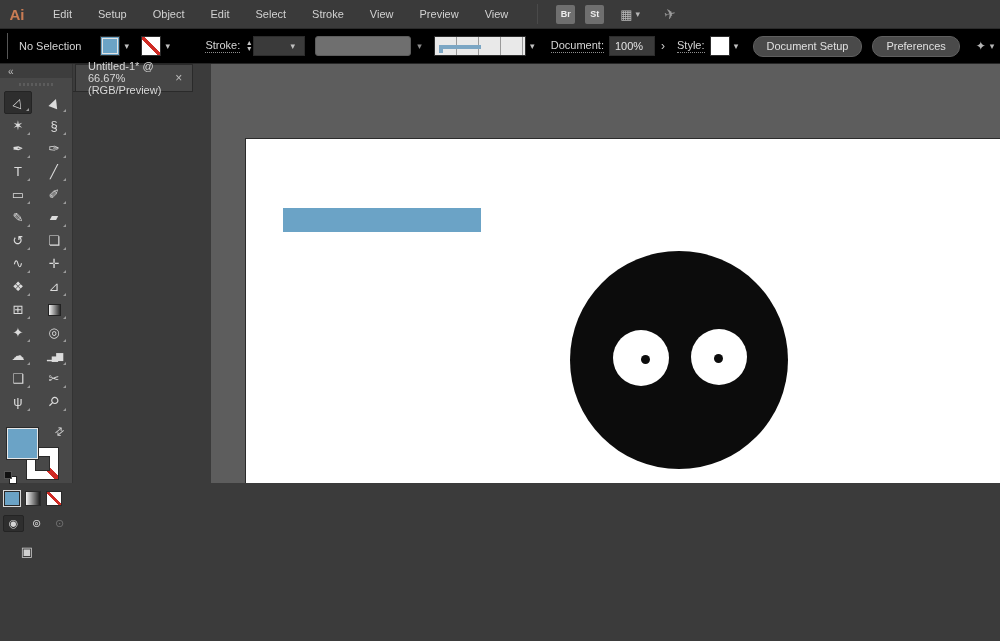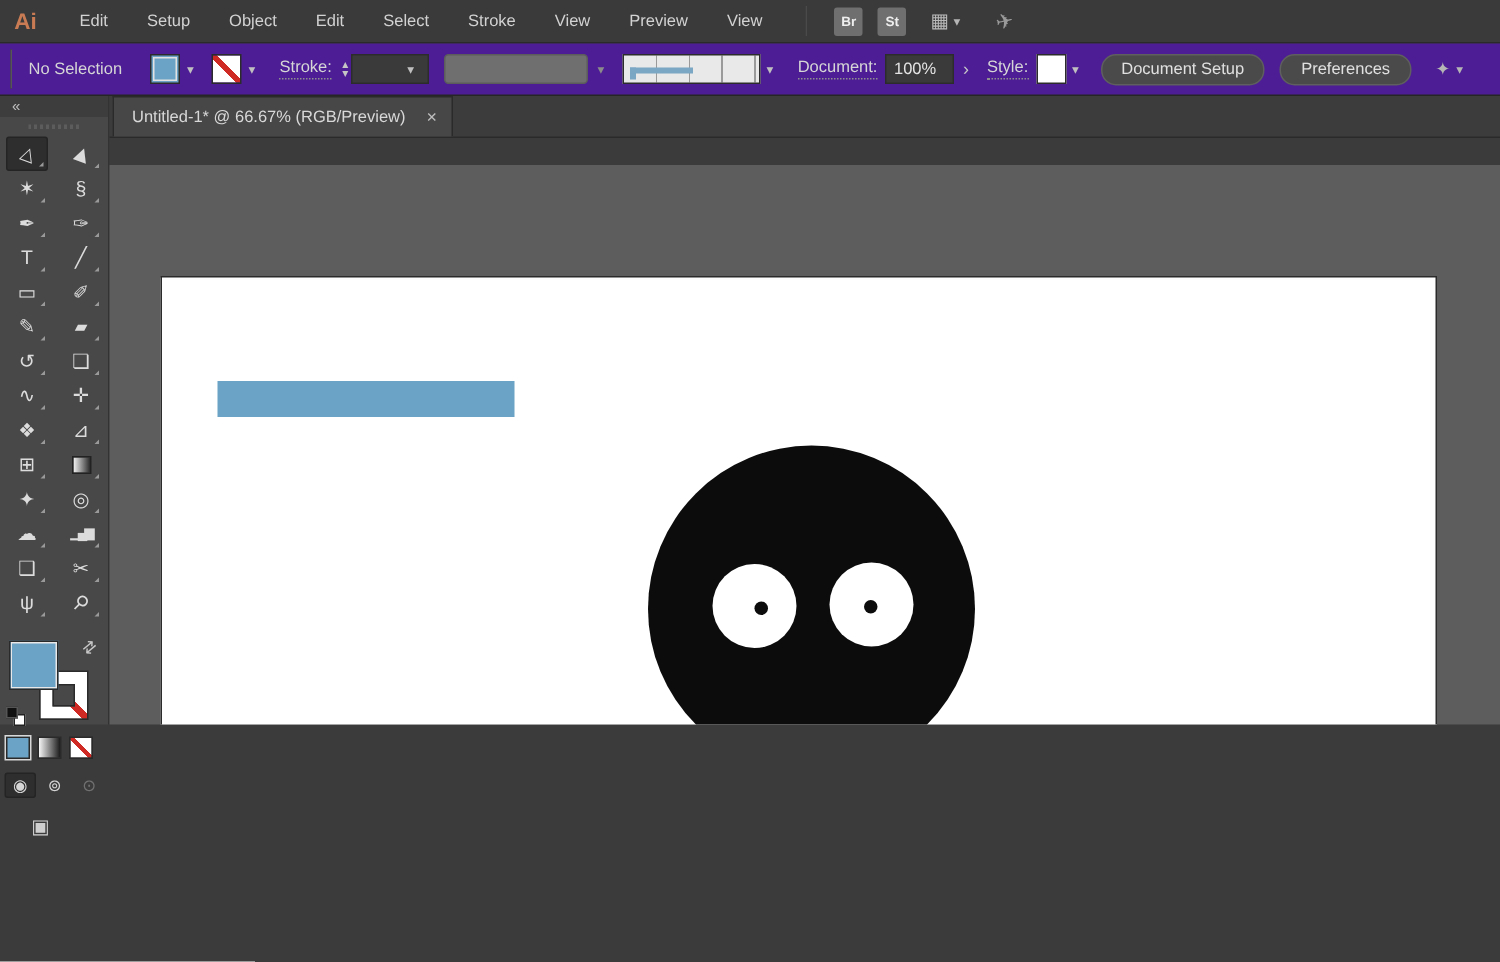--- a/index.html
+++ b/index.html
@@ -11,21 +11,21 @@
   .menubar { height:29px; background:#3a3a3a; border-bottom:1px solid #2a2a2a; display:flex; align-items:center; flex:0 0 29px; }
   .ai-logo { width:34px; text-align:center; font-weight:bold; font-size:15px; color:#c97c54; margin-right:6px; }
   .menu-item { padding:0 13px; color:#d2d2d2; cursor:default; }
   .menu-sep { width:1px; height:20px; background:#2c2c2c; border-right:1px solid #4a4a4a; margin:0 8px 0 16px; }
   .sq-btn { width:19px; height:19px; background:#6f6f6f; border-radius:2px; color:#eee; font-size:9px; font-weight:bold; display:flex; align-items:center; justify-content:center; margin-left:10px; }
   .ws-icon { margin-left:16px; color:#b9b9b9; font-size:13px; letter-spacing:-1px; }
   .chev { color:#b5b5b5; font-size:9px; margin-left:4px; }
   .share-icon { margin-left:24px; color:#9a9a9a; font-size:14px; transform:rotate(-12deg); display:inline-block; }
 
   
-  .controlbar { height:35px; background:#4c1d95; border-bottom:1px solid #262626; display:flex; align-items:center; flex:0 0 35px; }
+  .controlbar { height:35px; background:#000000; border-bottom:1px solid #262626; display:flex; align-items:center; flex:0 0 35px; }
   .cb-sep { width:1px; height:26px; background:#2e2e2e; border-right:1px solid #565656; margin:0 6px; }
   .cb-label { color:#d6d6d6; margin:0 5px; }
   .cb-label.dotted { border-bottom:1px dotted #8f8f8f; padding-bottom:1px; }
   .swatch-box { width:20px; height:20px; border:1px solid #2c2c2c; background:#fff; position:relative; }
   .swatch-box .inner-border { position:absolute; inset:1px; border:1px solid #e2e2e2; }
   .fill-blue { background:#6ba3c6; }
   .none-diag { background:linear-gradient(45deg,#fff 43%,#cf2a24 43%,#cf2a24 57%,#fff 57%); }
   .dd-chev { width:13px; height:20px; display:flex; align-items:center; justify-content:center; color:#c0c0c0; font-size:9px; }
   .spinner { display:flex; flex-direction:column; line-height:6px; font-size:8px; color:#c5c5c5; margin:0 2px; }
   .field-dark { height:20px; background:#3a3a3a; border:1px solid #2c2c2c; display:flex; align-items:center; padding:0 5px; color:#e3e3e3; }
@@ -76,21 +76,21 @@
 
   .mode-row { display:flex; gap:2px; padding:6px 0 0 3px; flex:0 0 24px; }
   .mode-btn { width:21px; height:17px; display:flex; align-items:center; justify-content:center; color:#d5d5d5; font-size:11px; border-radius:2px; }
   .mode-btn.pressed { background:#2e2e2e; border:1px solid #242424; }
   .mode-btn.disabled { opacity:.35; }
 
   .screen-row { padding:8px 0 0 14px; }
   .screen-btn { width:26px; height:20px; display:flex; align-items:center; justify-content:center; color:#cfcfcf; font-size:13px; }
 
   
-  .docarea { flex:1; display:flex; flex-direction:column; min-width:0;gap:18px; }
+  .docarea { flex:1; display:flex; flex-direction:row; min-width:0;gap:18px; }
   .tabbar { height:28px; background:#3c3c3c; border-bottom:1px solid #2a2a2a; display:flex; align-items:flex-end; flex:0 0 28px; }
   .doc-tab { height:27px; background:#474747; border:1px solid #2a2a2a; border-bottom:none; display:flex; align-items:center; padding:0 10px 0 12px; margin-left:2px; color:#d8d8d8; }
   .tab-close { margin-left:14px; color:#bdbdbd; font-size:12px; }
   .canvas { flex:1; background:#5d5d5d; position:relative; overflow:hidden; }
   .artboard { position:absolute; left:34px; top:74px; width:851px; height:475px; background:#fff; border:1px solid #2b2b2b; border-bottom:none; }
   .obj-rect { position:absolute; left:37px; top:69px; width:198px; height:24px; background:#6ba3c6; }
   .obj-face { position:absolute; left:324px; top:112px; width:218px; height:218px; background:#0c0c0c; border-radius:50%; }
   .eye { position:absolute; width:56px; height:56px; background:#fff; border-radius:50%; }
   .eye.left { left:43px; top:79px; }
   .eye.right { left:121px; top:78px; }
@@ -124,21 +124,21 @@
 
   <div class="controlbar">
     <div class="cb-sep" style="margin-left:7px"></div>
     <span class="cb-label">No Selection</span>
     <div class="swatch-box fill-blue" style="margin-left:14px">
         <span class="inner-border"></span>
       </div>
     <div class="dd-chev">▾</div>
     <div class="swatch-box none-diag" style="margin-left:8px"></div>
     <div class="dd-chev">▾</div>
-    <span class="cb-label dotted" style="margin-left:12px">Stroke:</span>
+    <span class="cb-label dotted" style="margin-left:31px">Stroke:</span>
     <div class="spinner">
       <span>▴</span>
       <span>▾</span>
     </div>
     <div class="field-dark stroke-w">
       <span></span>
       <span class="dd-chev">▾</span>
     </div>
     <div class="brush-dd"></div>
     <span class="brush-chev">▾</span>

